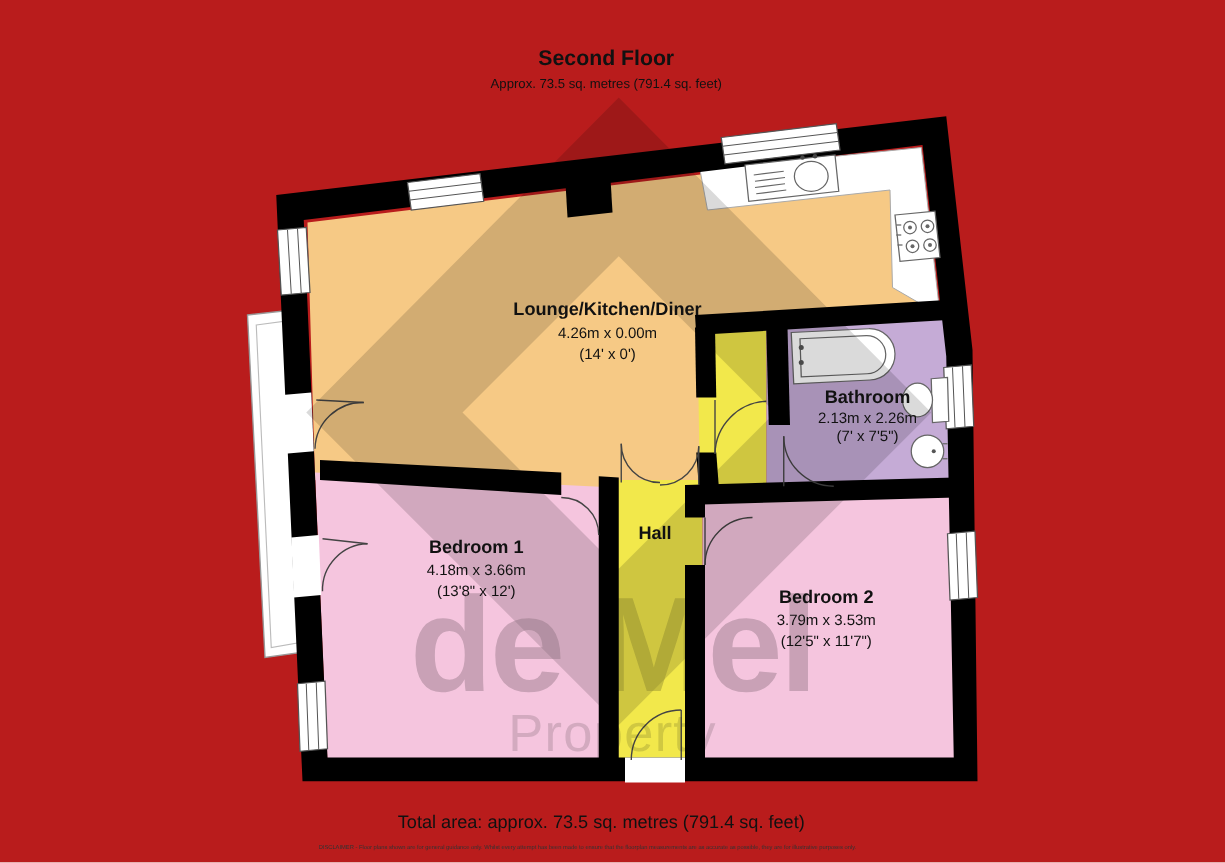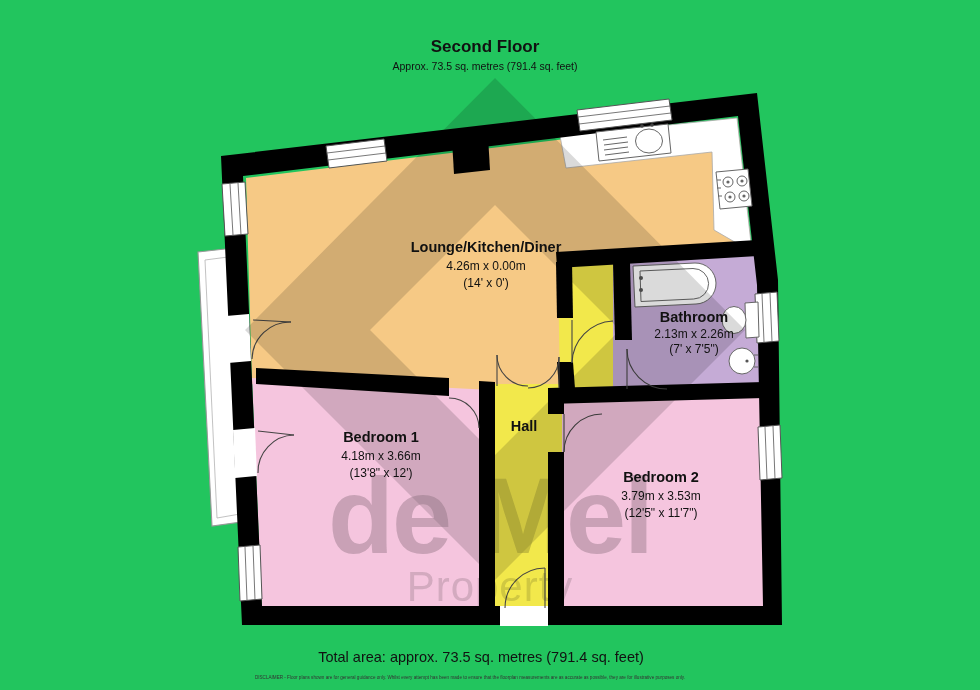--- a/index.html
+++ b/index.html
@@ -1,16 +1,16 @@
 <!DOCTYPE html>
 <html><head>
 <meta charset="utf-8">
 <style>
   html,body{margin:0;padding:0;background:#ffffff;}
-  .page{position:relative;width:980px;height:690px;background:#22c55e;overflow:hidden;
+  .page{position:relative;width:980px;height:690px;background:#b91c1c;overflow:hidden;
         font-family:"Liberation Sans","DejaVu Sans",sans-serif;}
   svg text{font-family:"Liberation Sans","DejaVu Sans",sans-serif;}
   .t-title{font-size:17px;font-weight:bold;fill:#111;}
   .t-sub{font-size:10.5px;fill:#111;}
   .t-room{font-size:14.5px;font-weight:bold;fill:#111;}
   .t-dim{font-size:12px;fill:#111;}
   .t-total{font-size:14.5px;fill:#111;}
   .t-disc{font-size:4.6px;fill:#333;}
   .wm{mix-blend-mode:multiply;}
   .wm-big{font-size:108px;font-weight:bold;opacity:.40;letter-spacing:-2px;}

